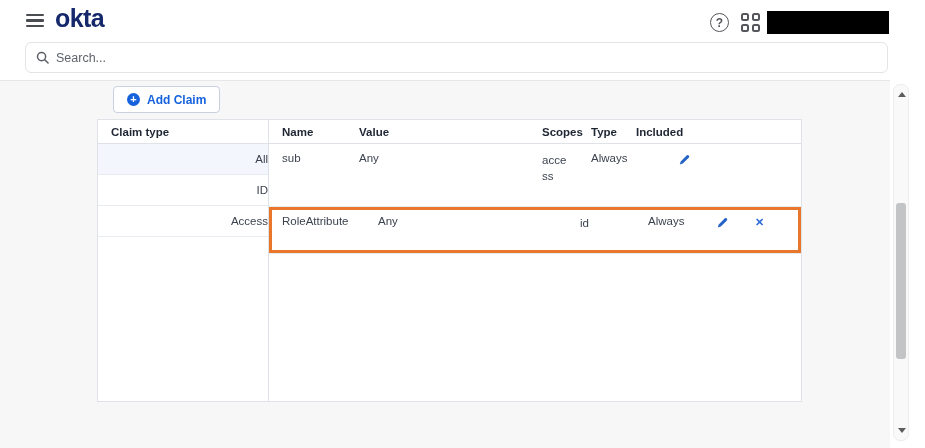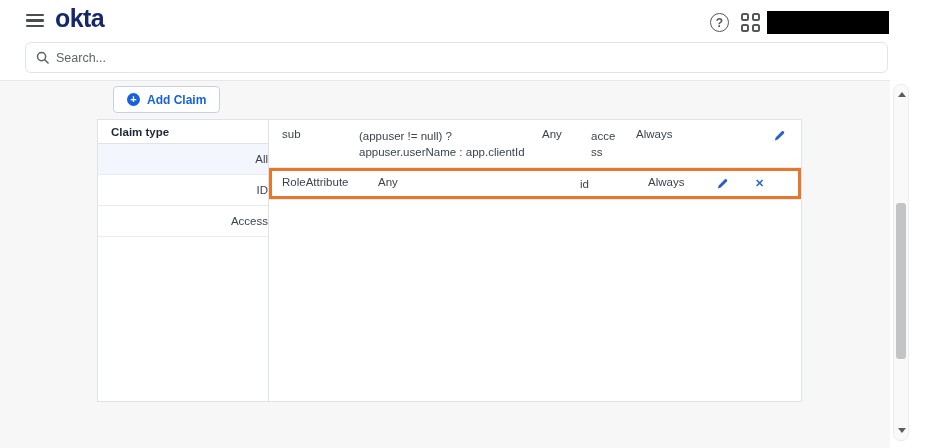--- a/index.html
+++ b/index.html
@@ -53,21 +53,21 @@
   .ct-item { height:31px; display:flex; align-items:center; padding-left:13px;
              font-size:11.5px; color:#3c434f; border-bottom:1px solid #e8ebef; cursor:pointer;justify-content:flex-end; }
   .ct-item.selected { background:#f3f6fc; }
 
   .ct-main { flex:1; display:flex; flex-direction:column; font-size:11.5px; }
   .row { display:grid; grid-template-columns:77px 183px 49px 45px 70px 1fr;
          padding-left:13px; align-items:start; }
   .row.header { height:24px; align-items:center; font-weight:bold; color:#1f2633;
                 border-bottom:1px solid #dfe2e7; }
   .row.data { color:#3c434f; border-bottom:1px solid #e8ebef;
-              padding-top:8px; padding-bottom:7px; min-height:31px; position:relative; }
+              padding-top:8px; padding-bottom:22px; min-height:31px; position:relative; }
   .row.data.highlighted { box-shadow:inset 0 0 0 3px #e8772c;gap:19px; }
   .cell-value span { display:inline-block; max-width:178px; line-height:1.4; }
   .cell-type span { display:inline-block; max-width:30px; word-break:break-all; line-height:1.4; }
   .cell-actions { display:flex; justify-content:flex-end; align-items:center;
                   gap:25px; padding-right:16px; margin-top:1px; }
   .act { cursor:pointer; display:inline-flex; align-items:center; justify-content:center;
          width:13px; height:13px; }
   .x-glyph { color:#2f6bd9; font-size:11px; font-weight:bold; line-height:1; }
 
   
@@ -127,26 +127,31 @@
       <div class="ct-item">
         <span>ID</span>
       </div>
       <div class="ct-item">
         <span>Access</span>
       </div>
     </div>
 
     <div class="ct-main">
 
+      <div class="row header">
+        <div>Name</div>
+        <div>Value</div>
+        <div>Scopes</div>
+        <div>Type</div>
+        <div>Included</div>
+        <div></div>
+      </div>
 
       <div class="row data">
         <div>sub</div>
-        <div class="cell-value">
-          <span>(appuser != null) ? appuser.userName : app.clientId</span>
-        </div>
         <div>Any</div>
         <div class="cell-type">
           <span>access</span>
         </div>
         <div>Always</div>
         <div class="cell-actions">
           <span class="act">
             <svg width="12" height="12" viewBox="0 0 16 16">
               <path fill="#2563c6" d="M11.8 1.7a2 2 0 0 1 2.8 2.8L6.4 12.7l-4 1.2 1.2-4z"></path>
             </svg>

